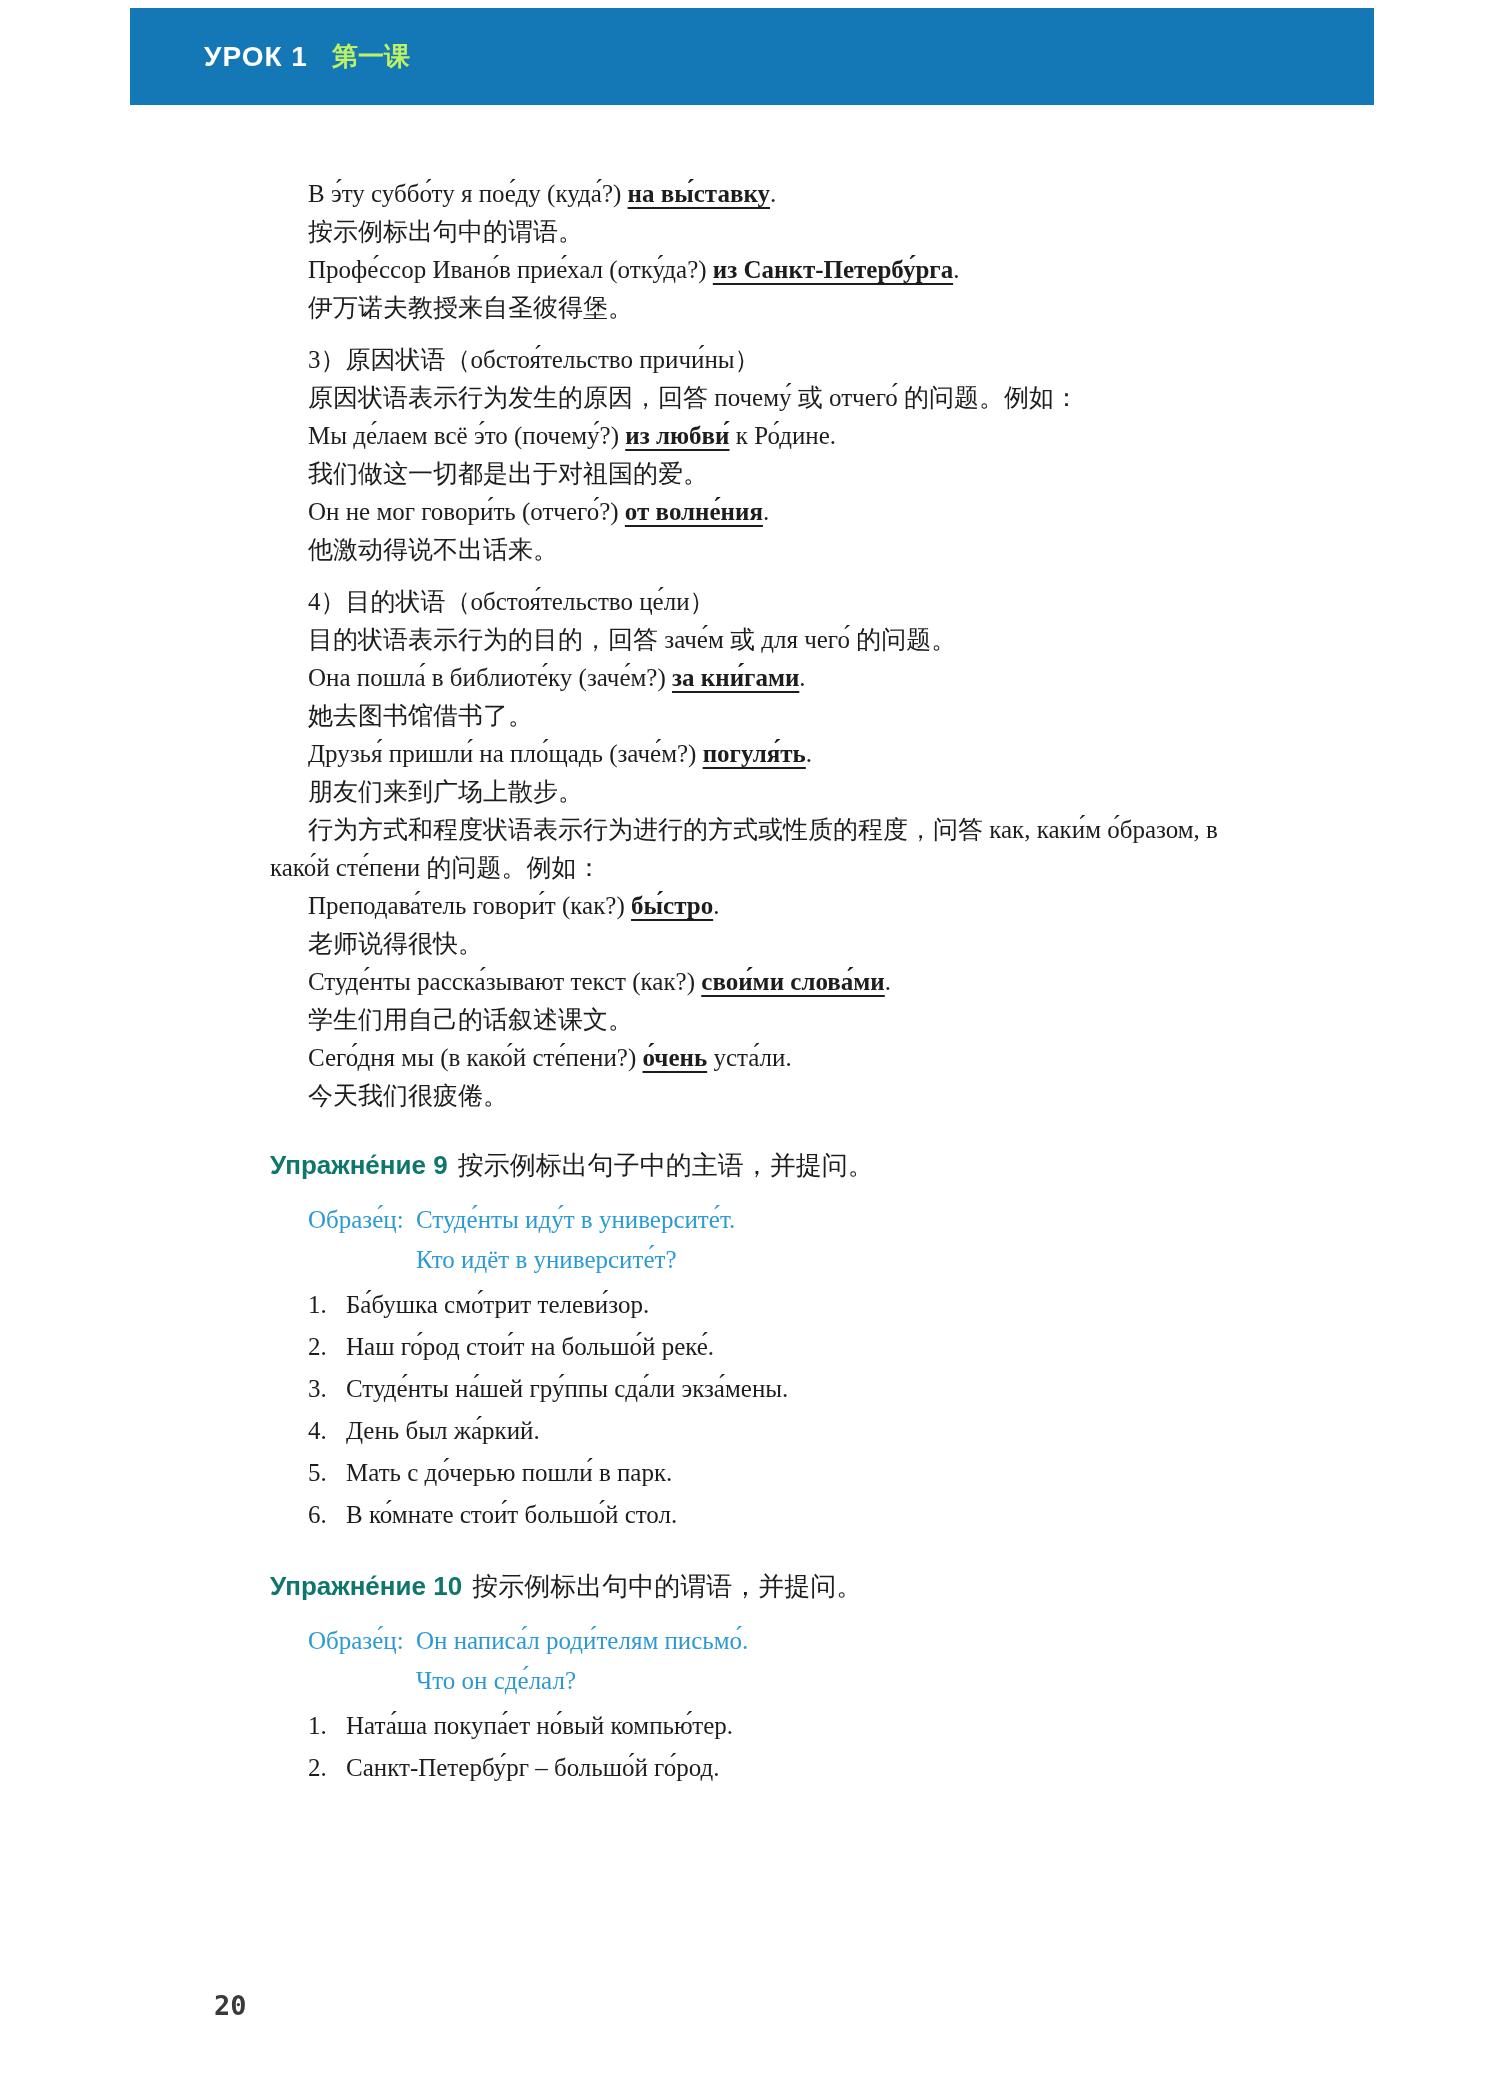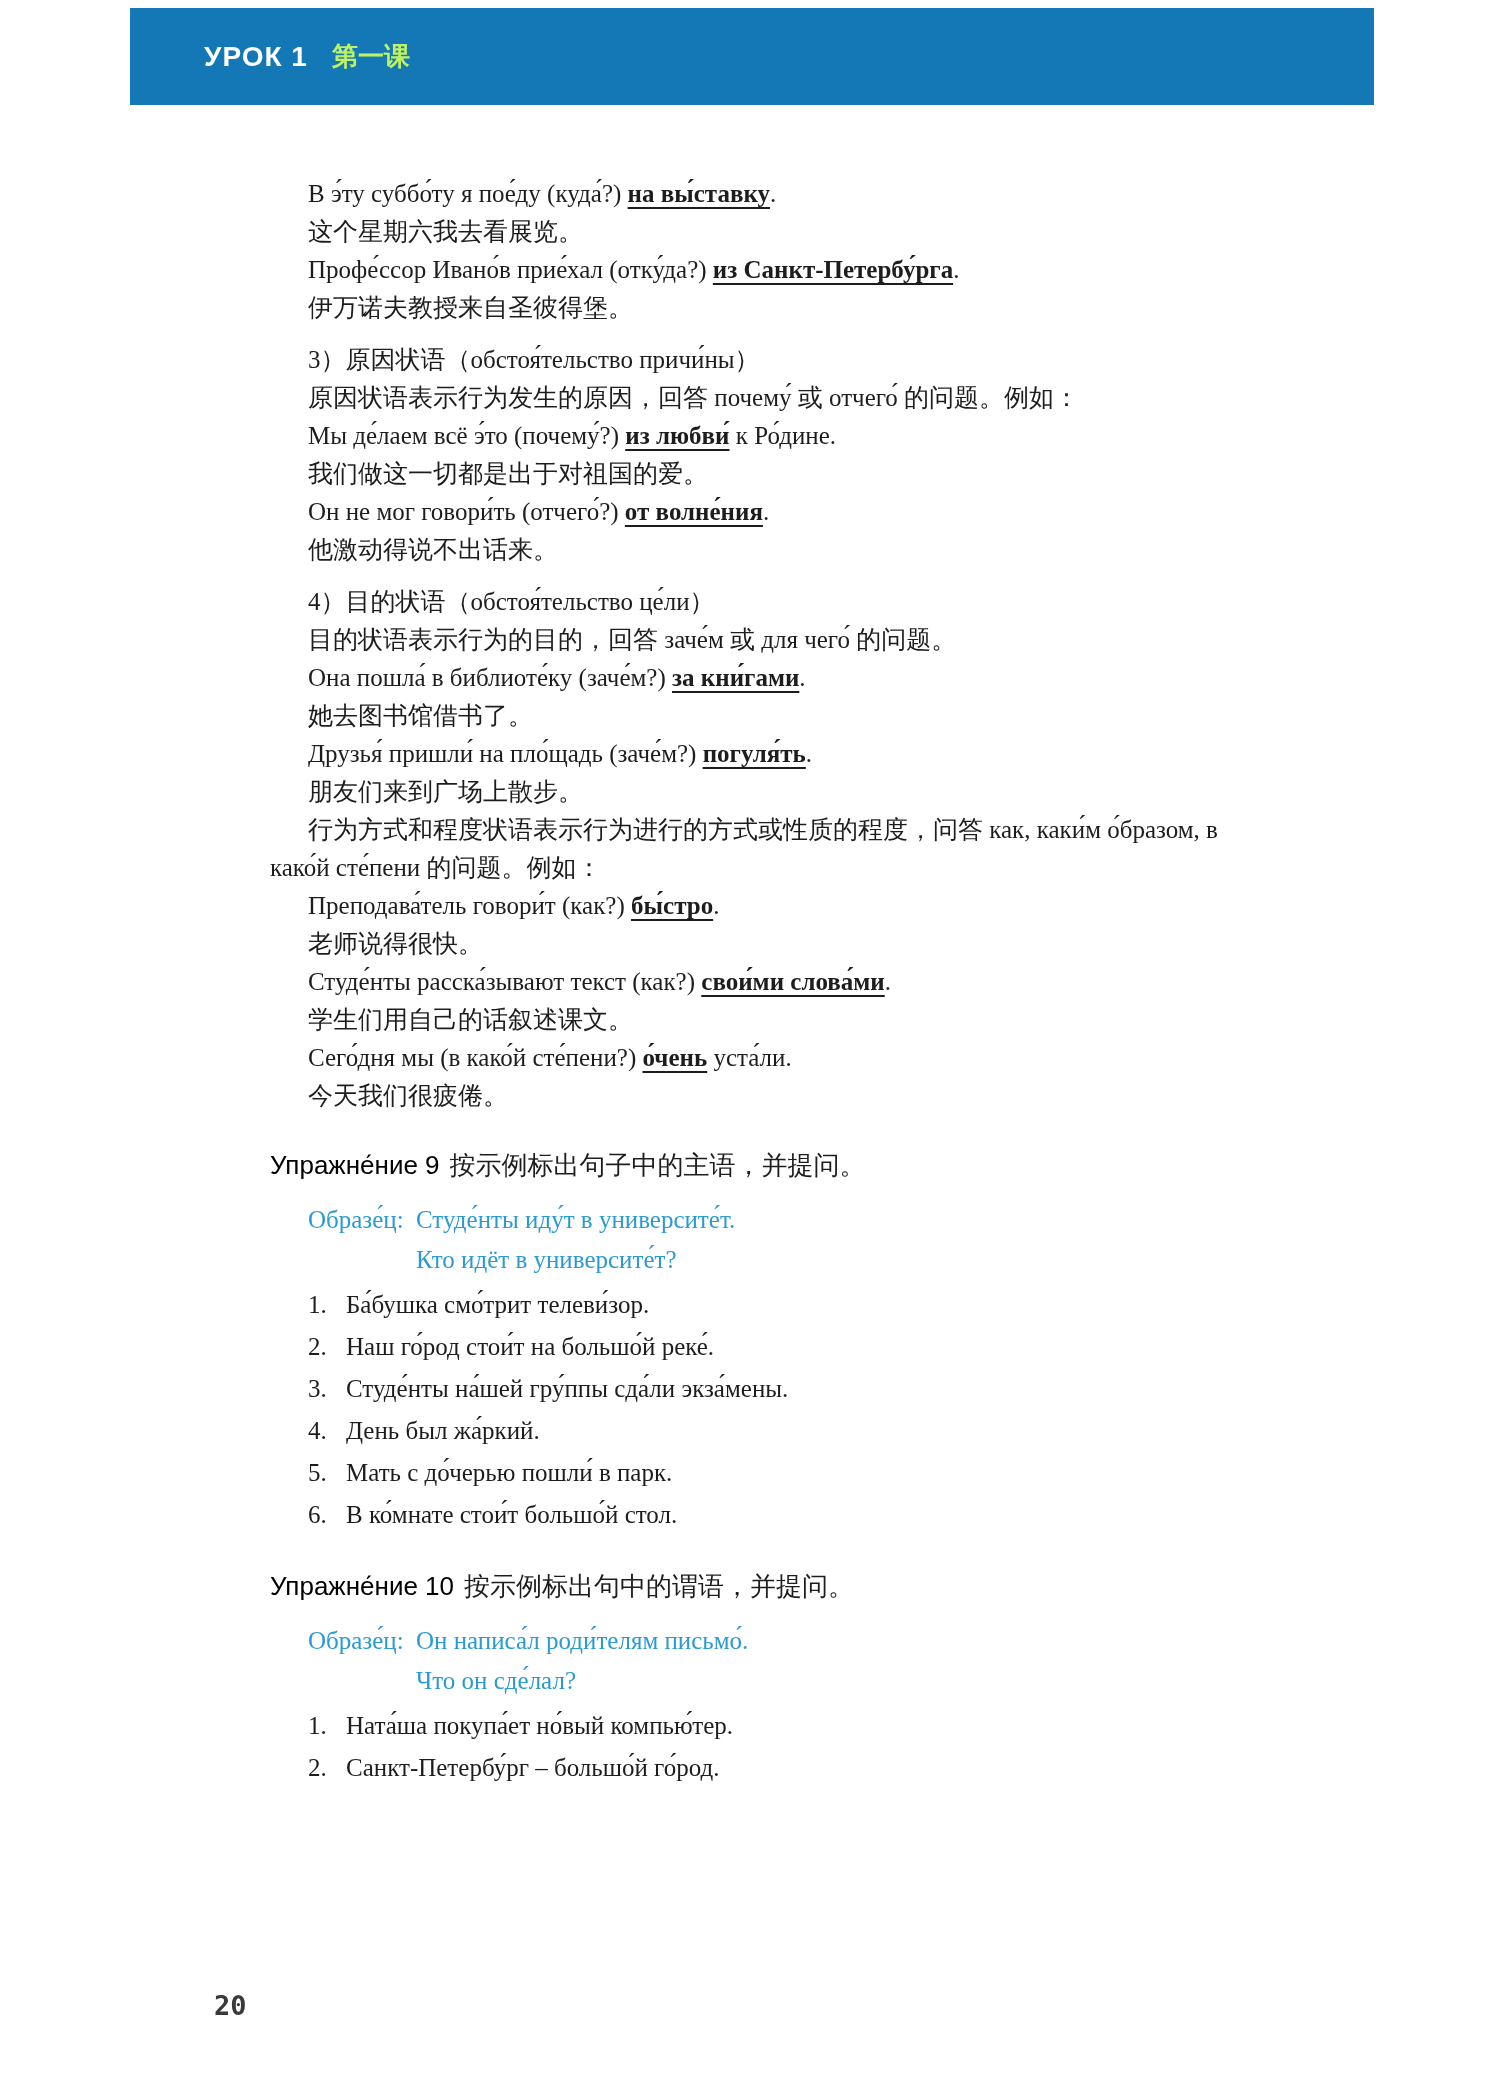--- a/index.html
+++ b/index.html
@@ -45,23 +45,23 @@
     font-weight:bold;
     text-decoration:underline;
     text-underline-offset:5px;
     text-decoration-thickness:2px;
   }
   .sec-title { text-indent:38px; margin-top:14px; }
   .sec-desc { text-indent:38px; }
   .ex-block { margin-top:30px; }
   .ex-head { font-weight:normal; font-size:26px; margin-bottom:14px; line-height:40px; }
   .ex-ru {
-    color:#000000;
+    color:#0f766e;
     font-family:"Liberation Sans", sans-serif;
-    font-weight:normal;
+    font-weight:bold;
   }
   .ex-cn { color:#1d1d1d; margin-left:10px; }
   .model { display:flex; color:#2b9ad2; padding-left:38px; line-height:40px; }
   .model-label { width:108px; flex-shrink:0; }
   .model-text { }
   .u { text-underline-offset:5px; }
   .items { list-style:none; padding-left:38px; margin-top:4px; }
   .items li { display:flex; line-height:42px; }
   .items .num { width:38px; flex-shrink:0; }
   .pagenum {
@@ -80,21 +80,21 @@
 <div class="page">
 
   <header class="header-bar">
     <span class="header-ru">УРОК 1</span>
     <span class="header-cn">第一课</span>
   </header>
 
   <main class="content">
 
     <p class="ru"><span>В э́ту суббо́ту я пое́ду (куда́?) </span><span class="em">на вы́ставку</span><span>.</span></p>
-    <p class="cn">这个星期六我去看展览。</p>
+    <p class="cn">按示例标出句中的谓语。</p>
     <p class="ru"><span>Профе́ссор Ивано́в прие́хал (отку́да?) </span><span class="em">из Санкт-Петербу́рга</span><span>.</span></p>
     <p class="cn">伊万诺夫教授来自圣彼得堡。</p>
 
     <p class="sec-title">3）原因状语（обстоя́тельство причи́ны）</p>
     <p class="sec-desc">原因状语表示行为发生的原因，回答 почему́ 或 отчего́ 的问题。例如：</p>
     <p class="ru"><span>Мы де́лаем всё э́то (почему́?) </span><span class="em">из любви́</span><span> к Ро́дине.</span></p>
     <p class="cn">我们做这一切都是出于对祖国的爱。</p>
     <p class="ru"><span>Он не мог говори́ть (отчего́?) </span><span class="em">от волне́ния</span><span>.</span></p>
     <p class="cn">他激动得说不出话来。</p>
 

